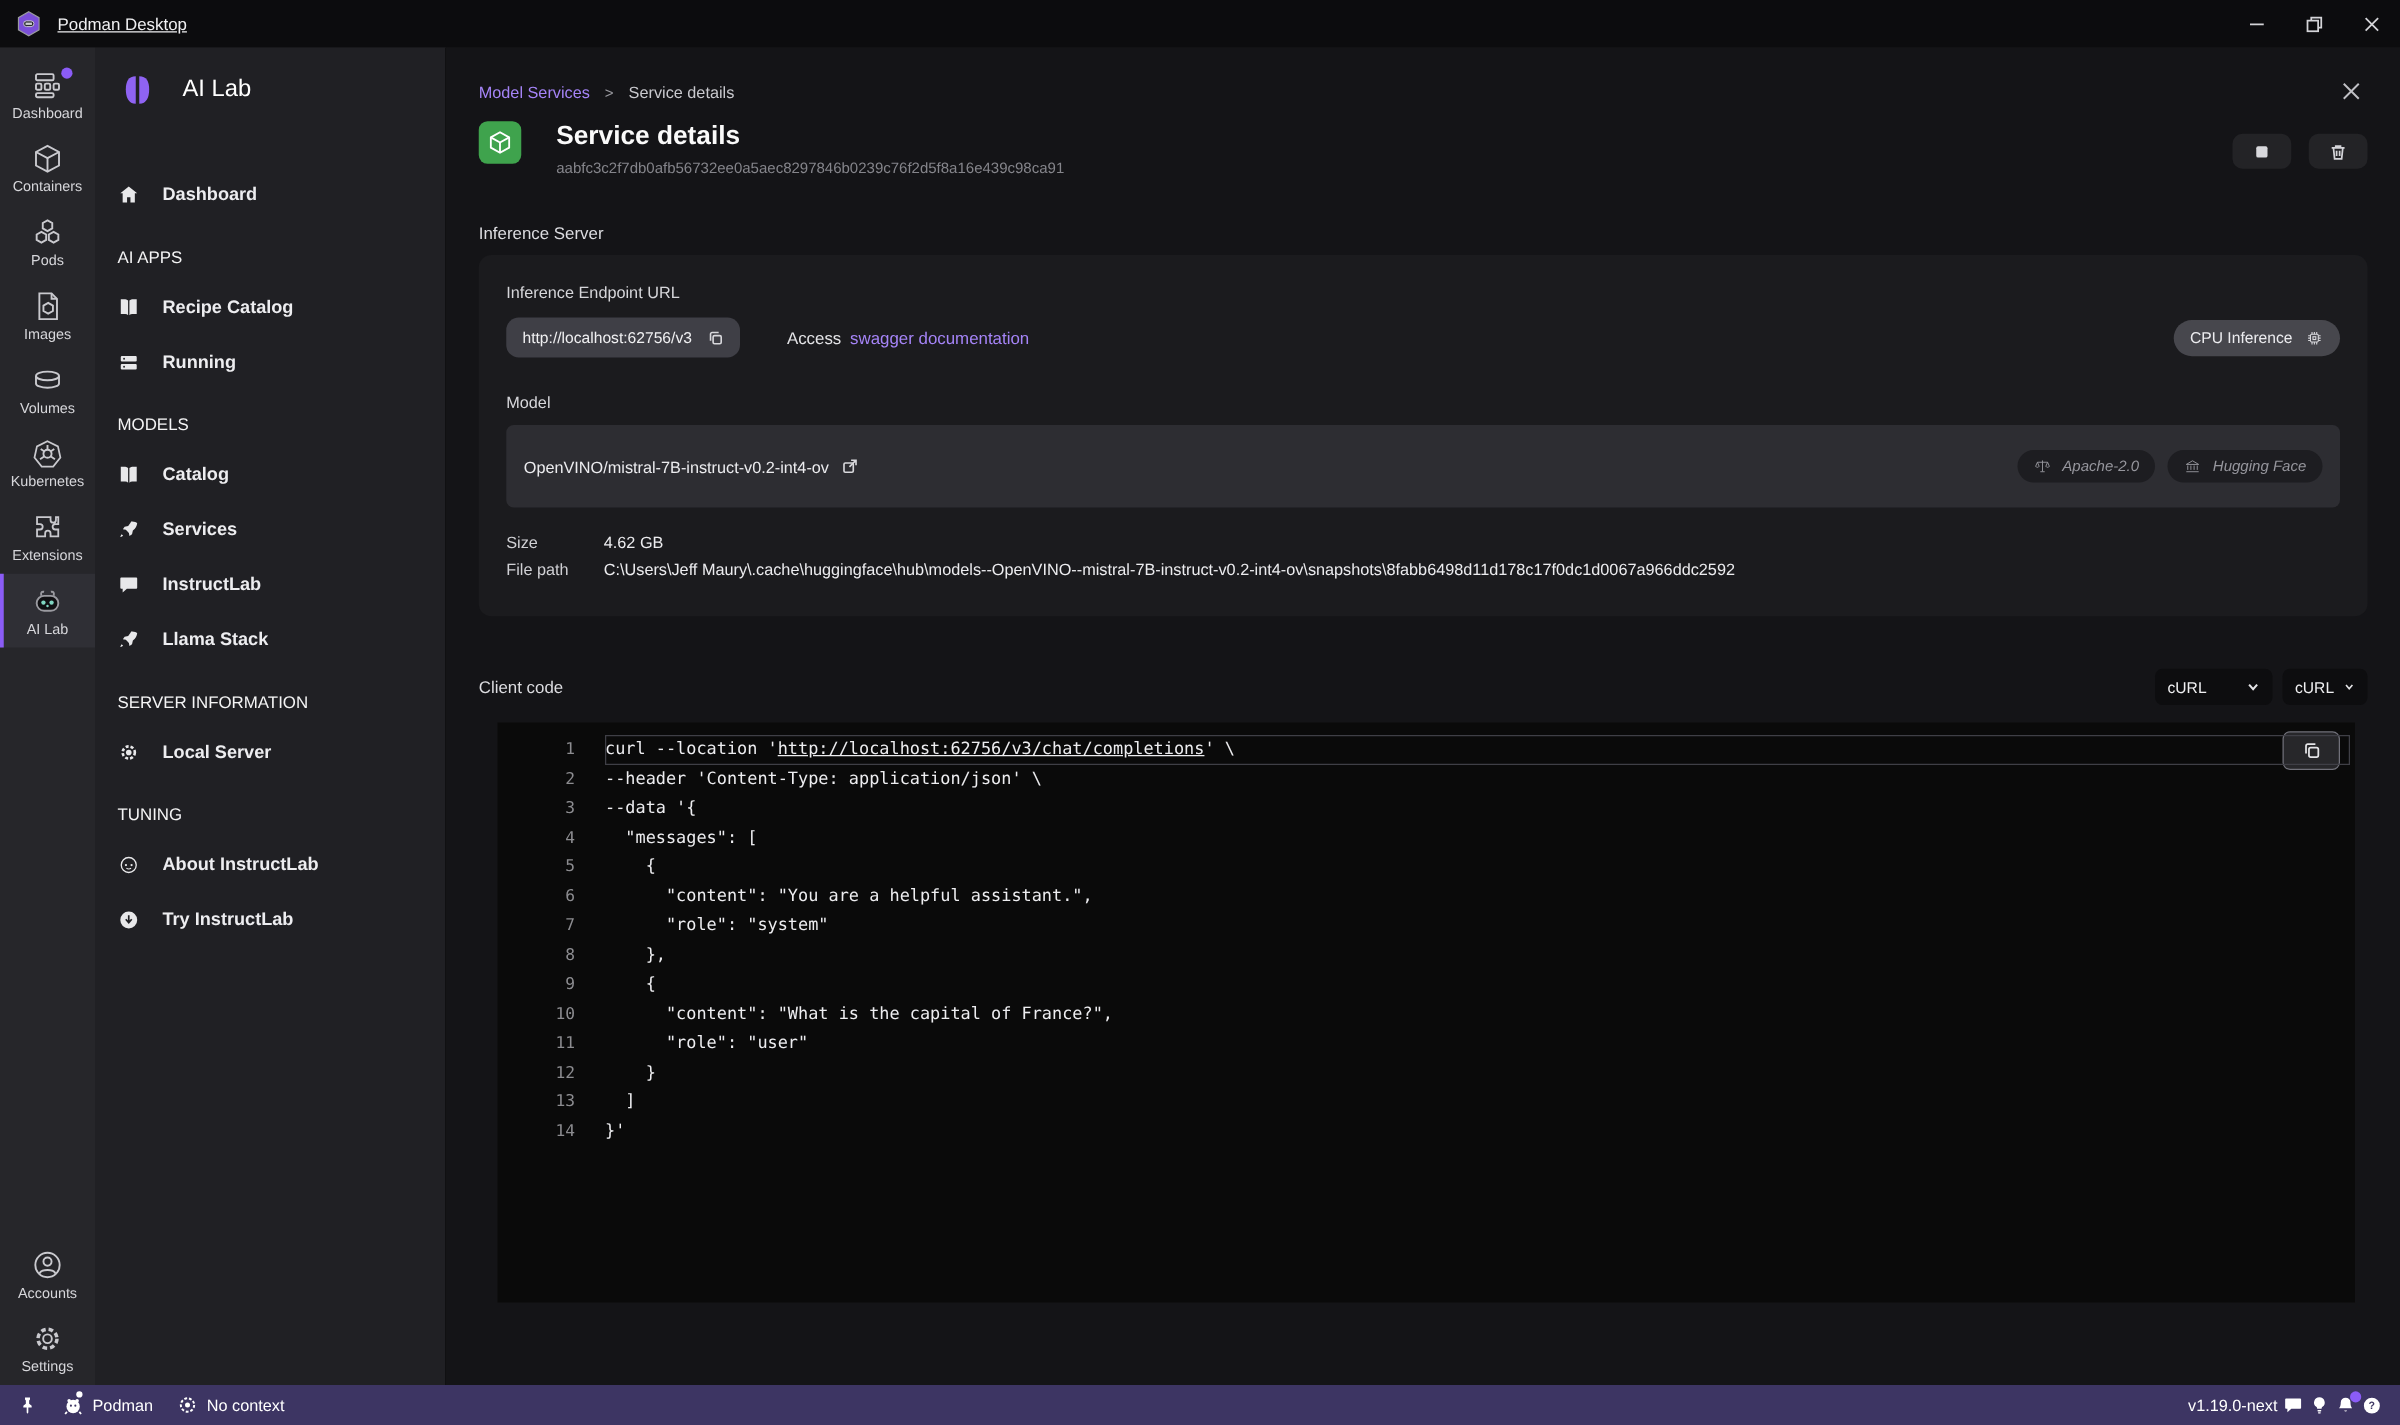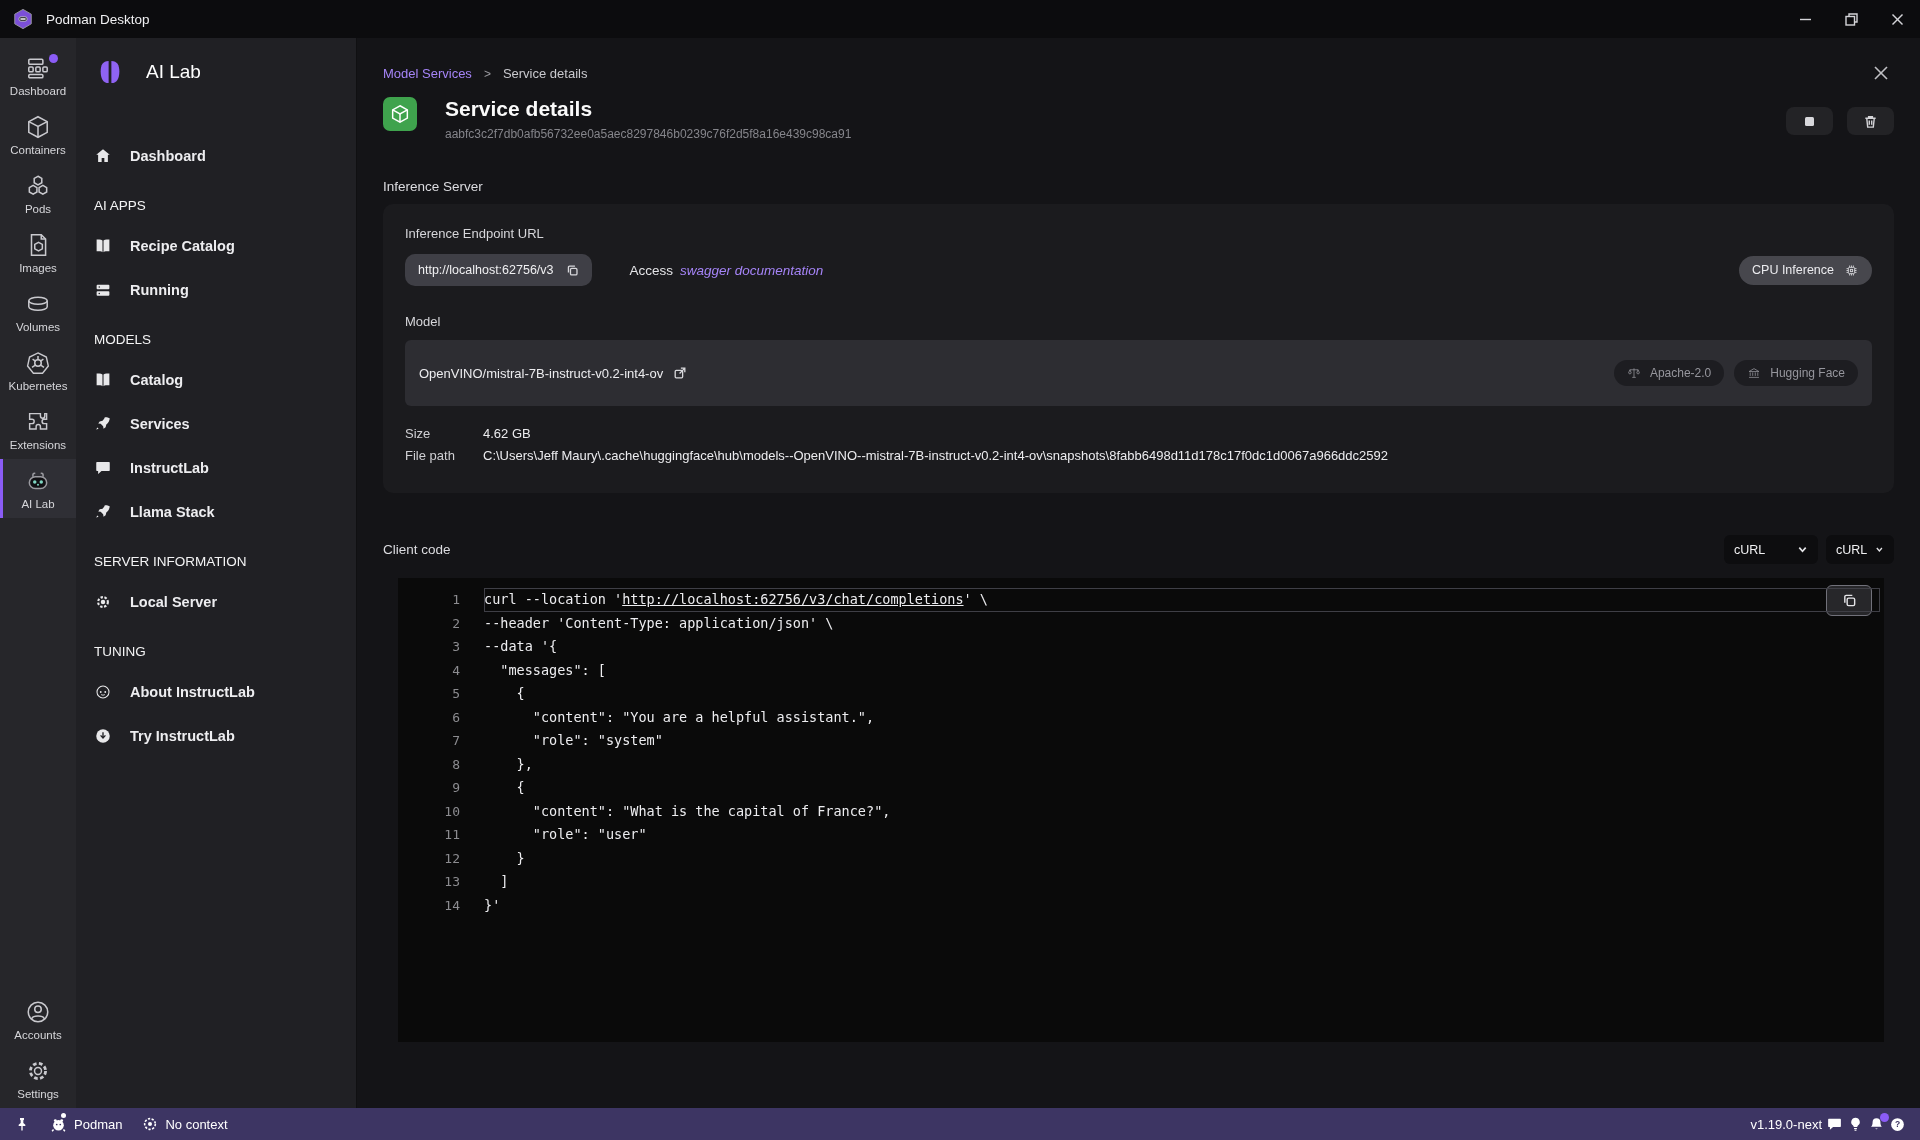--- a/index.html
+++ b/index.html
@@ -4,21 +4,21 @@
 <style>
   * { margin:0; padding:0; box-sizing:border-box; }
   html,body { width:1920px; height:1140px; overflow:hidden; background:#141417;
     font-family:"Liberation Sans", sans-serif; color:#e7e7ea; }
   .app { width:1920px; height:1140px; display:flex; flex-direction:column; }
 
   
   .titlebar { height:38px; background:#0c0c0e; display:flex; align-items:center;
     padding-left:12px; flex:0 0 auto; }
   .tb-logo { width:22px; height:22px; }
-  .tb-title { margin-left:12px; font-size:13.5px; color:#f0f0f2; }
+  .tb-title { margin-left:12px; font-size:13.5px; color:#f0f0f2;text-decoration:underline; }
   .tb-controls { margin-left:auto; display:flex; height:38px; }
   .tb-btn { width:46px; height:38px; display:flex; align-items:center; justify-content:center; }
   .tb-btn svg { width:15px; height:15px; stroke:#d4d4d8; fill:none; stroke-width:1.4; }
 
   .body { flex:1; display:flex; min-height:0; }
 
   
   .actbar { width:76px; background:#26262a; display:flex; flex-direction:column;
     align-items:stretch; padding-top:8px; flex:0 0 auto; }
   .act-item { display:flex; flex-direction:column; align-items:center; gap:4px;
@@ -66,31 +66,31 @@
   .icon-btn svg { width:15px; height:15px; stroke:#d4d4d8; fill:none; stroke-width:1.5; }
 
   .section-label { margin-top:38px; font-size:13.5px; color:#dcdce0; }
   .card { margin-top:10px; background:#1b1b1e; border-radius:10px; padding:22px 22px 26px; }
   .field-label { font-size:13px; color:#d6d6da; }
   .endpoint-row { margin-top:13px; display:flex; align-items:center; }
   .endpoint-pill { display:inline-flex; align-items:center; gap:12px; background:#3f3f46;
     border-radius:10px; padding:9px 13px; font-size:12.5px; color:#f0f0f2; }
   .endpoint-pill svg { width:13px; height:13px; stroke:#d8d8dc; fill:none; stroke-width:1.6; }
   .access-text { margin-left:38px; font-size:13.5px; color:#e4e4e7; }
-  .swagger-link { margin-left:7px; font-size:13.5px; color:#a584f7;font-style:italic; }
+  .swagger-link { margin-left:7px; font-size:13.5px; color:#a584f7; }
   .cpu-badge { margin-left:auto; display:inline-flex; align-items:center; gap:10px;
     background:#47474d; border-radius:16px; padding:7px 13px; font-size:12.5px; color:#ececef; }
   .cpu-badge svg { width:15px; height:15px; stroke:#d8d8dc; fill:none; stroke-width:1.4; }
 
   .model-label { margin-top:28px; }
   .model-row { margin-top:11px; display:flex; align-items:center; background:#2d2d32;
     border-radius:6px; padding:20px 14px; }
   .model-name { font-size:13px; color:#ececef; display:flex; align-items:center; gap:10px; }
   .model-name svg { width:14px; height:14px; stroke:#d8d8dc; fill:none; stroke-width:1.5; }
-  .badges { margin-left:auto; display:flex; gap:10px; }
+  .badges { margin-left:auto; display:flex; gap:10px;font-style:italic; }
   .badge { display:inline-flex; align-items:center; gap:9px; background:#1d1d21;
     border-radius:15px; padding:6px 13px; font-size:12px; color:#96969d; }
   .badge svg { width:14px; height:14px; stroke:#96969d; fill:none; stroke-width:1.3; }
 
   .info-rows { margin-top:17px; }
   .info-row { display:flex; font-size:13px; line-height:22px; }
   .info-key { width:78px; color:#d0d0d4; }
   .info-val { color:#ececef; }
 
   .clientcode-row { margin-top:42px; display:flex; align-items:center; }

